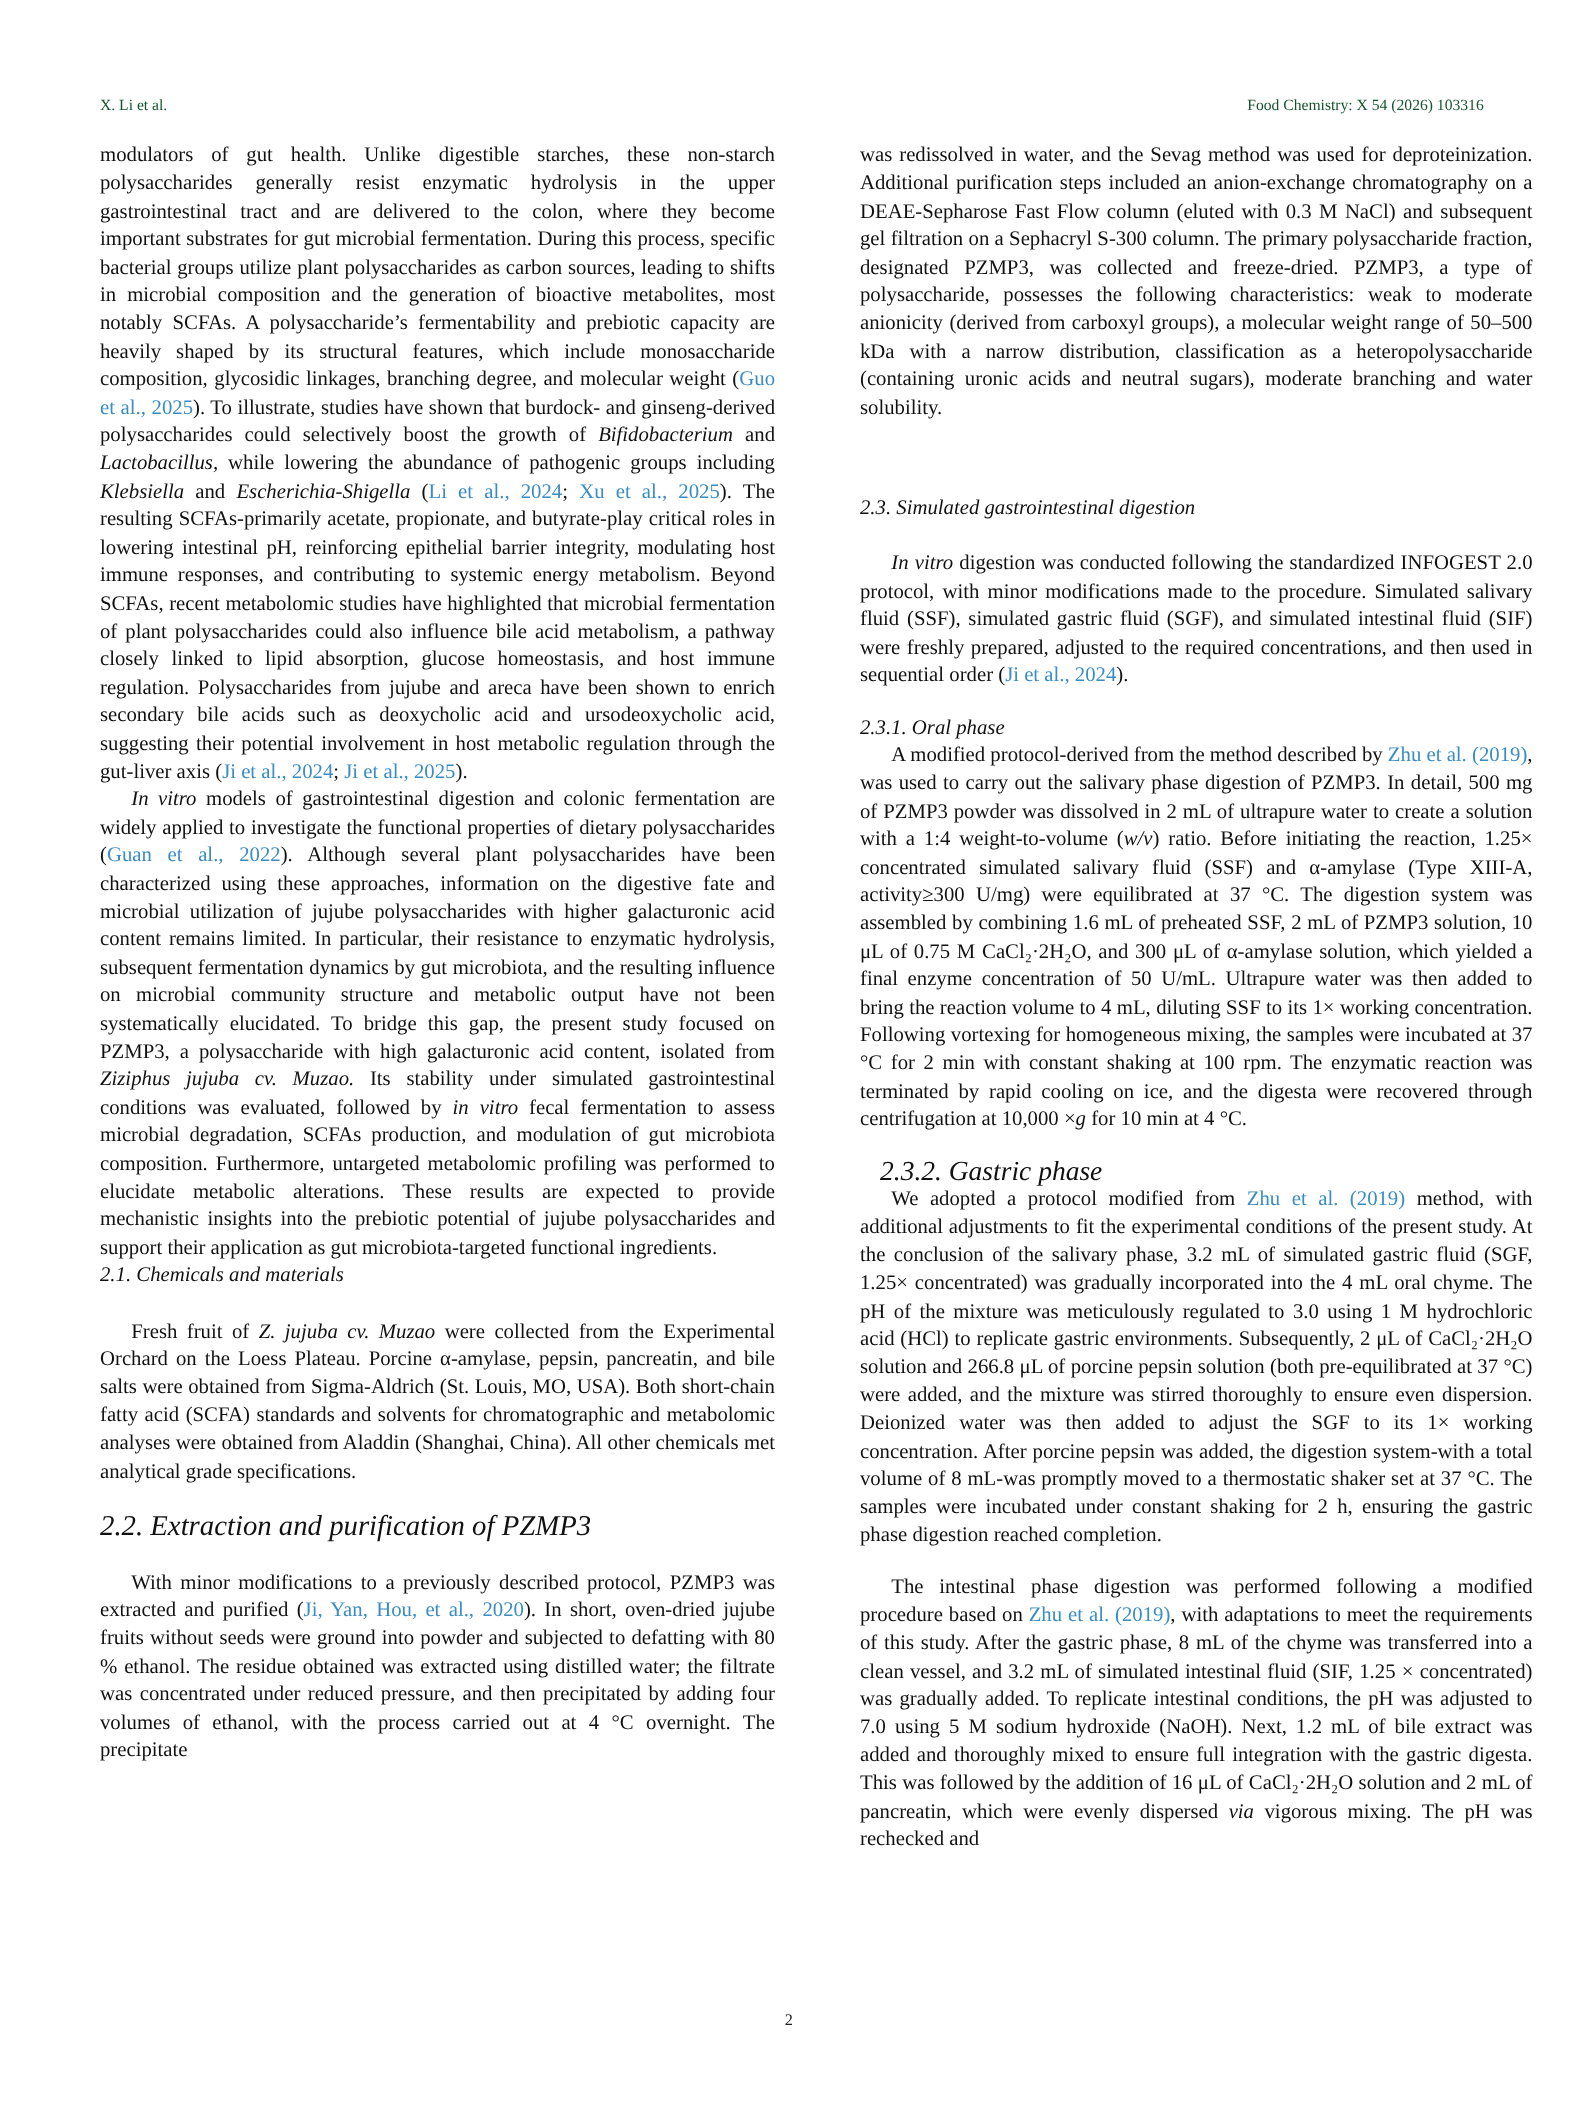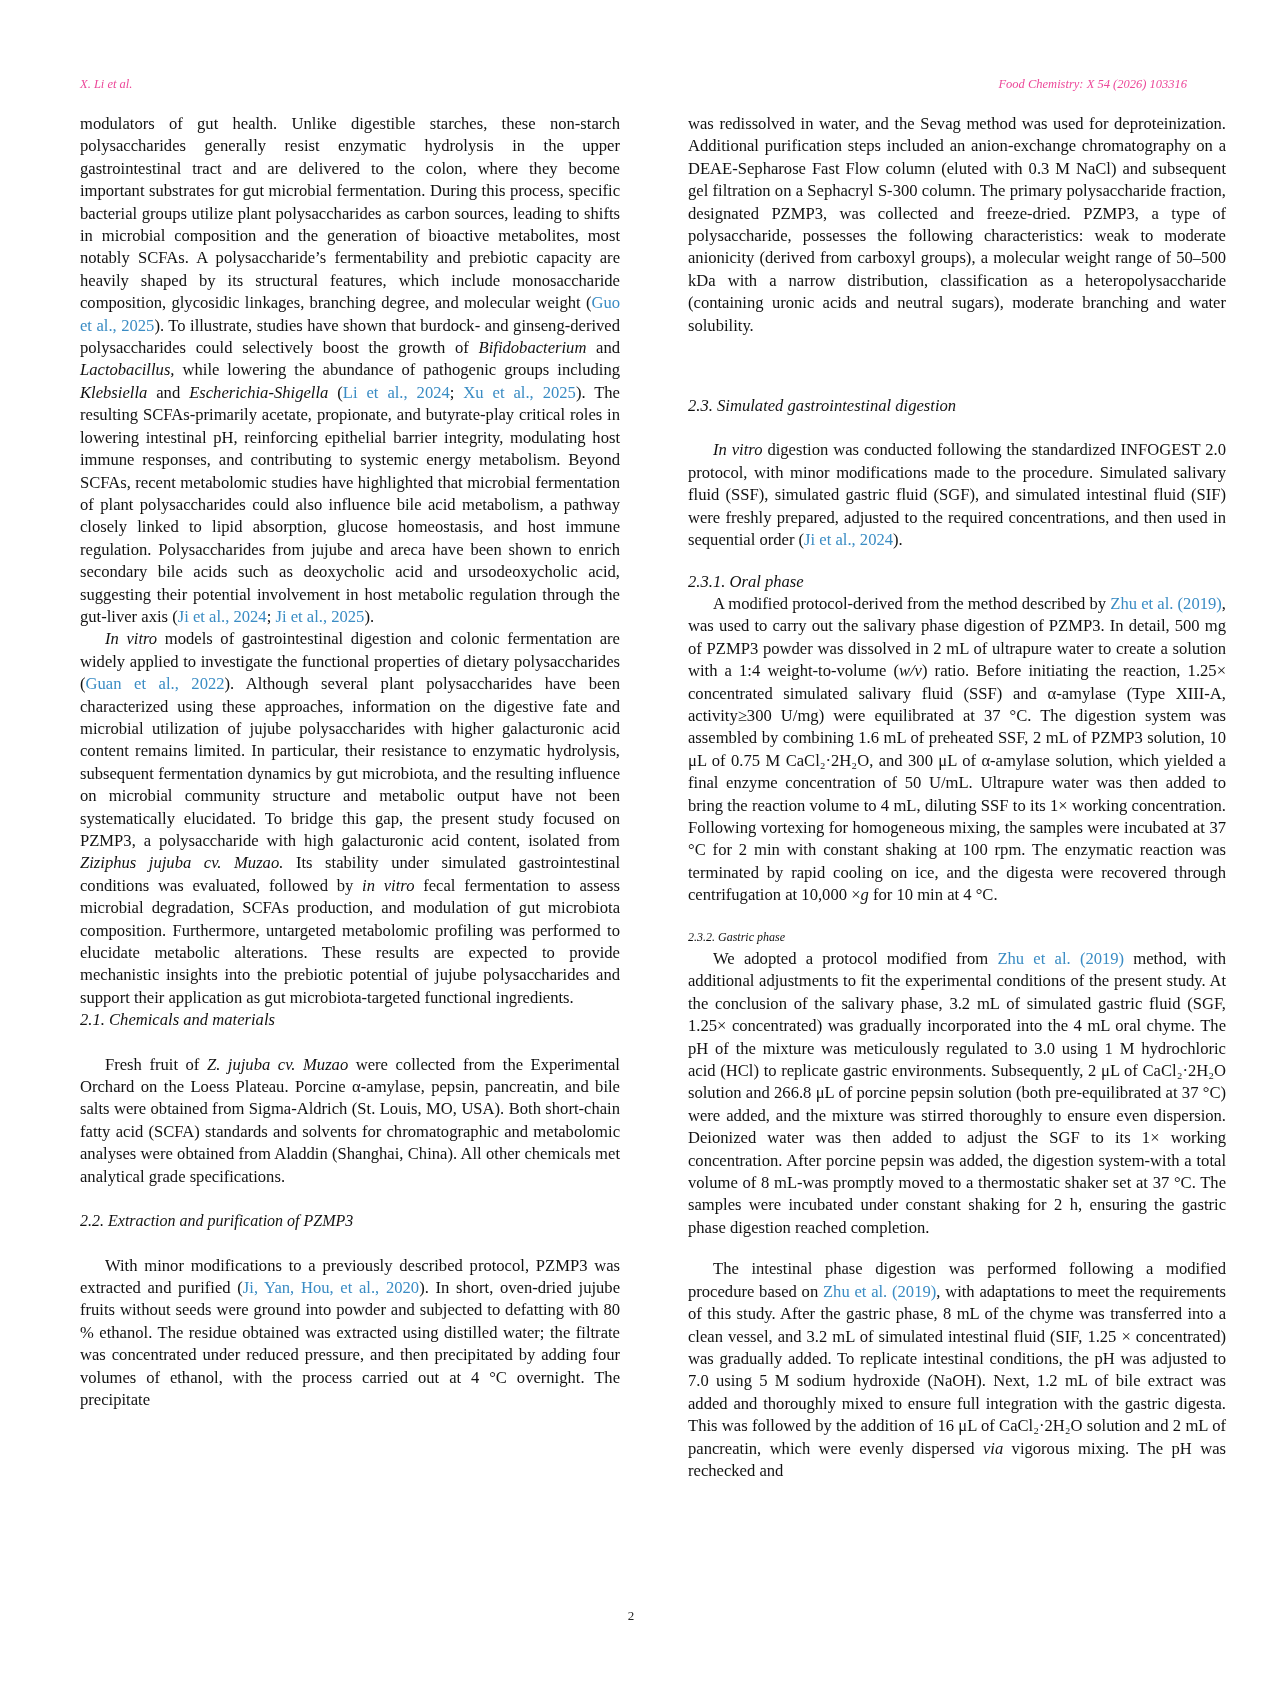--- a/index.html
+++ b/index.html
@@ -2,22 +2,22 @@
 <html><head>
 <meta charset="utf-8">
 <style>
   html, body { margin: 0; padding: 0; background: #ffffff; }
   body {
     width: 1262px; height: 1683px; position: relative; overflow: hidden;
     font-family: "DejaVu Serif", "Liberation Serif", serif;
     color: #111111;
   }
   .running-head {
-    position: absolute; top: 77px; font-size: 12.5px; font-style: italic;
-    font-family: "Liberation Serif", serif; color: #ec4899;
+    position: absolute; top: 77px; font-size: 12.5px; 
+    font-family: "Liberation Serif", serif; color: #14532d;
   }
   .rh-left { left: 80px; }
   .rh-right { right: 75px; }
   .col {
     position: absolute; top: 113px; width: 540px;
     font-family: "Liberation Serif", serif;
     font-size: 16.6px; line-height: 22.4px;
     text-align: justify; hyphens: auto;
   }
   .col-left { left: 80px; }
@@ -51,38 +51,38 @@
 <div class="col col-left">
   <p><span>modulators of gut health. Unlike digestible starches, these non-starch polysaccharides generally resist enzymatic hydrolysis in the upper gastrointestinal tract and are delivered to the colon, where they become important substrates for gut microbial fermentation. During this process, specific bacterial groups utilize plant polysaccharides as carbon sources, leading to shifts in microbial composition and the generation of bioactive metabolites, most notably SCFAs. A polysaccharide’s fermentability and prebiotic capacity are heavily shaped by its structural features, which include monosaccharide composition, glycosidic linkages, branching degree, and molecular weight (</span><a class="cite">Guo et al., 2025</a><span>). To illustrate, studies have shown that burdock- and ginseng-derived polysaccharides could selectively boost the growth of </span><i>Bifidobacterium</i><span> and </span><i>Lactobacillus,</i><span> while lowering the abundance of pathogenic groups including </span><i>Klebsiella</i><span> and </span><i>Escherichia-Shigella</i><span> (</span><a class="cite">Li et al., 2024</a><span>; </span><a class="cite">Xu et al., 2025</a><span>). The resulting SCFAs-primarily acetate, propionate, and butyrate-play critical roles in lowering intestinal pH, reinforcing epithelial barrier integrity, modulating host immune responses, and contributing to systemic energy metabolism. Beyond SCFAs, recent metabolomic studies have highlighted that microbial fermentation of plant polysaccharides could also influence bile acid metabolism, a pathway closely linked to lipid absorption, glucose homeostasis, and host immune regulation. Polysaccharides from jujube and areca have been shown to enrich secondary bile acids such as deoxycholic acid and ursodeoxycholic acid, suggesting their potential involvement in host metabolic regulation through the gut-liver axis (</span><a class="cite">Ji et al., 2024</a><span>; </span><a class="cite">Ji et al., 2025</a><span>).</span></p>
 
   <p class="indent"><i>In vitro</i><span> models of gastrointestinal digestion and colonic fermentation are widely applied to investigate the functional properties of dietary polysaccharides (</span><a class="cite">Guan et al., 2022</a><span>). Although several plant polysaccharides have been characterized using these approaches, information on the digestive fate and microbial utilization of jujube polysaccharides with higher galacturonic acid content remains limited. In particular, their resistance to enzymatic hydrolysis, subsequent fermentation dynamics by gut microbiota, and the resulting influence on microbial community structure and metabolic output have not been systematically elucidated. To bridge this gap, the present study focused on PZMP3, a polysaccharide with high galacturonic acid content, isolated from </span><i>Ziziphus jujuba cv. Muzao.</i><span> Its stability under simulated gastrointestinal conditions was evaluated, followed by </span><i>in vitro</i><span> fecal fermentation to assess microbial degradation, SCFAs production, and modulation of gut microbiota composition. Furthermore, untargeted metabolomic profiling was performed to elucidate metabolic alterations. These results are expected to provide mechanistic insights into the prebiotic potential of jujube polysaccharides and support their application as gut microbiota-targeted functional ingredients.</span></p>
 
   <h3 class="sub-heading" style="font-weight:normal;font-size:16.6px;">2.1.  Chemicals and materials</h3>
 
   <p class="indent"><span>Fresh fruit of </span><i>Z. jujuba cv. Muzao</i><span> were collected from the Experimental Orchard on the Loess Plateau. Porcine α-amylase, pepsin, pancreatin, and bile salts were obtained from Sigma-Aldrich (St. Louis, MO, USA). Both short-chain fatty acid (SCFA) standards and solvents for chromatographic and metabolomic analyses were obtained from Aladdin (Shanghai, China). All other chemicals met analytical grade specifications.</span></p>
 
   <div class="gap"></div>
-  <h3 class="sub-heading" style="font-weight:normal;font-size:16px;">2.2.  Extraction and purification of PZMP3</h3>
+  <h3 class="sub-heading" style="font-weight:normal;font-size:23px;">2.2.  Extraction and purification of PZMP3</h3>
 
   <p class="indent"><span>With minor modifications to a previously described protocol, PZMP3 was extracted and purified (</span><a class="cite">Ji, Yan, Hou, et al., 2020</a><span>). In short, oven-dried jujube fruits without seeds were ground into powder and subjected to defatting with 80 % ethanol. The residue obtained was extracted using distilled water; the filtrate was concentrated under reduced pressure, and then precipitated by adding four volumes of ethanol, with the process carried out at 4 °C overnight. The precipitate</span></p>
 </div>
 
 <div class="col col-right">
   <p>was redissolved in water, and the Sevag method was used for deproteinization. Additional purification steps included an anion-exchange chromatography on a DEAE-Sepharose Fast Flow column (eluted with 0.3 M NaCl) and subsequent gel filtration on a Sephacryl S-300 column. The primary polysaccharide fraction, designated PZMP3, was collected and freeze-dried. PZMP3, a type of polysaccharide, possesses the following characteristics: weak to moderate anionicity (derived from carboxyl groups), a molecular weight range of 50–500 kDa with a narrow distribution, classification as a heteropolysaccharide (containing uronic acids and neutral sugars), moderate branching and water solubility.</p>
 
   <div class="gap"></div>
   <h3 class="sub-heading" style="font-weight:normal;font-size:16.6px;margin-top:36px;">2.3.  Simulated gastrointestinal digestion</h3>
 
   <p class="indent"><i>In vitro</i><span> digestion was conducted following the standardized INFOGEST 2.0 protocol, with minor modifications made to the procedure. Simulated salivary fluid (SSF), simulated gastric fluid (SGF), and simulated intestinal fluid (SIF) were freshly prepared, adjusted to the required concentrations, and then used in sequential order (</span><a class="cite">Ji et al., 2024</a><span>).</span></p>
 
   <div class="gap-sm"></div>
   <h4 class="subsub-heading" style="font-weight:normal;font-size:16.6px;">2.3.1.  Oral phase</h4>
   <p class="indent"><span>A modified protocol-derived from the method described by </span><a class="cite">Zhu et al. (2019)</a><span>, was used to carry out the salivary phase digestion of PZMP3. In detail, 500 mg of PZMP3 powder was dissolved in 2 mL of ultrapure water to create a solution with a 1:4 weight-to-volume (</span><i>w/v</i><span>) ratio. Before initiating the reaction, 1.25× concentrated simulated salivary fluid (SSF) and α-amylase (Type XIII-A, activity≥300 U/mg) were equilibrated at 37 °C. The digestion system was assembled by combining 1.6 mL of preheated SSF, 2 mL of PZMP3 solution, 10 μL of 0.75 M CaCl₂·2H₂O, and 300 μL of α-amylase solution, which yielded a final enzyme concentration of 50 U/mL. Ultrapure water was then added to bring the reaction volume to 4 mL, diluting SSF to its 1× working concentration. Following vortexing for homogeneous mixing, the samples were incubated at 37 °C for 2 min with constant shaking at 100 rpm. The enzymatic reaction was terminated by rapid cooling on ice, and the digesta were recovered through centrifugation at 10,000 ×</span><i>g</i><span> for 10 min at 4 °C.</span></p>
 
   <div class="gap-sm"></div>
-  <h4 class="subsub-heading" style="font-weight:normal;font-size:12px;">2.3.2.  Gastric phase</h4>
+  <h4 class="subsub-heading" style="font-weight:normal;font-size:22px;margin-left:16px;">2.3.2.  Gastric phase</h4>
   <p class="indent"><span>We adopted a protocol modified from </span><a class="cite">Zhu et al. (2019)</a><span> method, with additional adjustments to fit the experimental conditions of the present study. At the conclusion of the salivary phase, 3.2 mL of simulated gastric fluid (SGF, 1.25× concentrated) was gradually incorporated into the 4 mL oral chyme. The pH of the mixture was meticulously regulated to 3.0 using 1 M hydrochloric acid (HCl) to replicate gastric environments. Subsequently, 2 μL of CaCl₂·2H₂O solution and 266.8 μL of porcine pepsin solution (both pre-equilibrated at 37 °C) were added, and the mixture was stirred thoroughly to ensure even dispersion. Deionized water was then added to adjust the SGF to its 1× working concentration. After porcine pepsin was added, the digestion system-with a total volume of 8 mL-was promptly moved to a thermostatic shaker set at 37 °C. The samples were incubated under constant shaking for 2 h, ensuring the gastric phase digestion reached completion.</span></p>
 
   <div class="gap-sm"></div>
   <p class="indent"><span>The intestinal phase digestion was performed following a modified procedure based on </span><a class="cite">Zhu et al. (2019)</a><span>, with adaptations to meet the requirements of this study. After the gastric phase, 8 mL of the chyme was transferred into a clean vessel, and 3.2 mL of simulated intestinal fluid (SIF, 1.25 × concentrated) was gradually added. To replicate intestinal conditions, the pH was adjusted to 7.0 using 5 M sodium hydroxide (NaOH). Next, 1.2 mL of bile extract was added and thoroughly mixed to ensure full integration with the gastric digesta. This was followed by the addition of 16 μL of CaCl₂·2H₂O solution and 2 mL of pancreatin, which were evenly dispersed </span><i>via</i><span> vigorous mixing. The pH was rechecked and</span></p>
 </div>
 
 <div class="page-number">2</div>
 
 </body></html>

